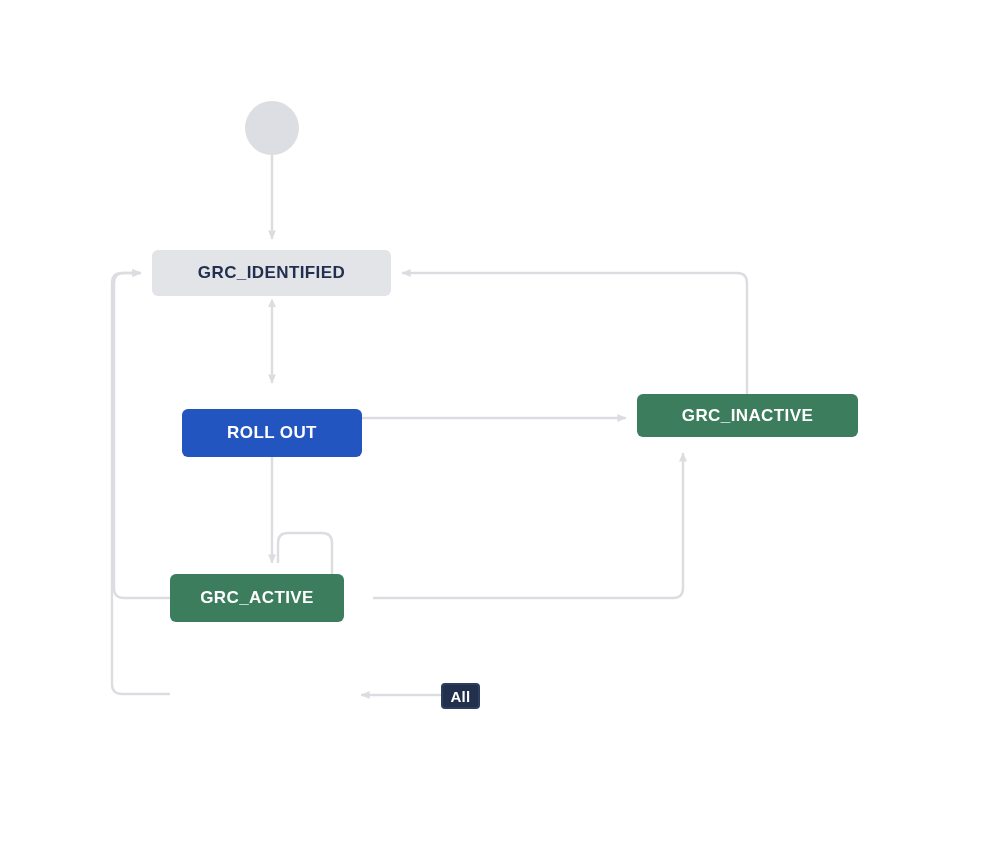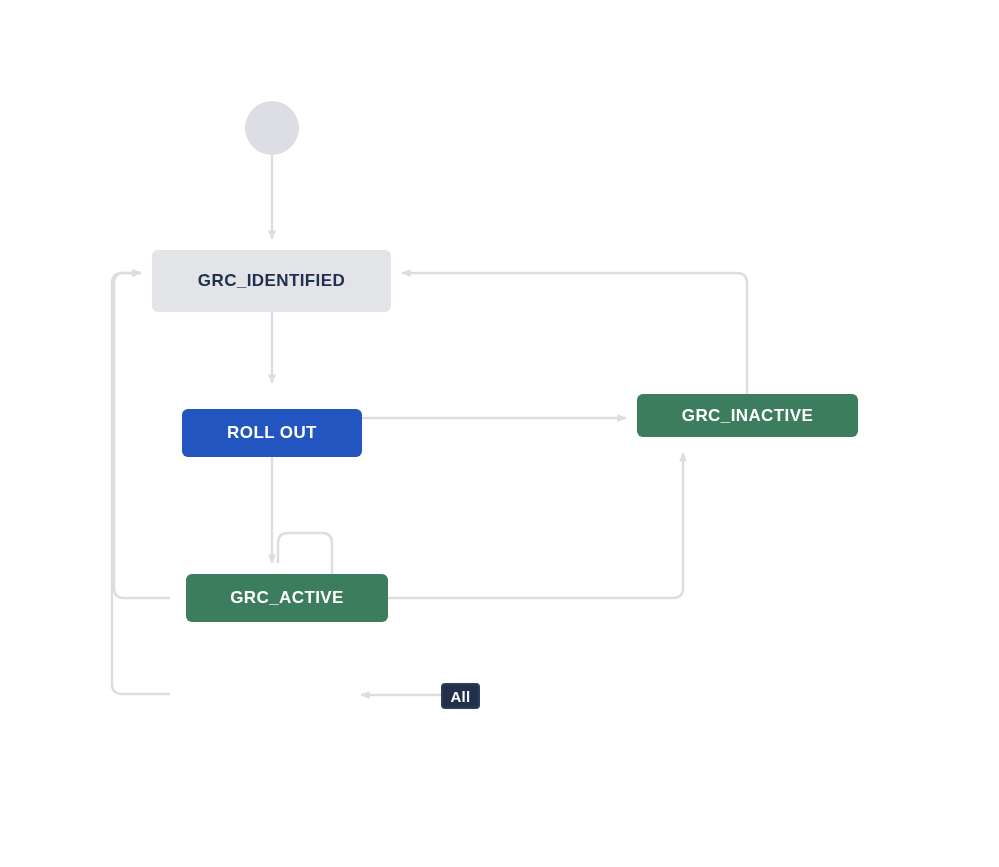--- a/index.html
+++ b/index.html
@@ -110,33 +110,33 @@
       <path d="M170,598 L124,598 Q114,598 114,588 L114,283 Q114,273 124,273 L141,273" marker-end="url(#arrow-end)"></path>
 
       <path d="M170,694 L122,694 Q112,694 112,684 L112,283 Q112,273 122,273 L141,273" marker-end="url(#arrow-end)"></path>
 
       <path d="M441,695 L361,695" marker-end="url(#arrow-end)"></path>
     </g>
   </svg>
 
   <div class="start-node" style="left:245px; top:101px; width:54px; height:54px;"></div>
 
-  <div class="node node-default" style="left:152px; top:250px; width:239px; height:62px;text-align:center;">
+  <div class="node node-default" style="left:152px; top:250px; width:239px; height:46px;text-align:center;">
     <span>GRC_IDENTIFIED</span>
   </div>
 
   <div class="node node-blue" style="left:182px; top:394px; width:180px; height:48px;">
     <span>ROLL OUT</span>
   </div>
 
   <div class="node node-green" style="left:637px; top:394px; width:221px; height:43px;">
     <span>GRC_INACTIVE</span>
   </div>
 
-  <div class="node node-green" style="left:170px; top:574px; width:202px; height:48px;margin-left:16px;">
+  <div class="node node-green" style="left:170px; top:574px; width:174px; height:48px;">
     <span>GRC_ACTIVE</span>
   </div>
 
 
   <div class="edge-badge" style="left:441px; top:683px; width:39px; height:26px;">
     <span>All</span>
   </div>
 
 </div>
 

